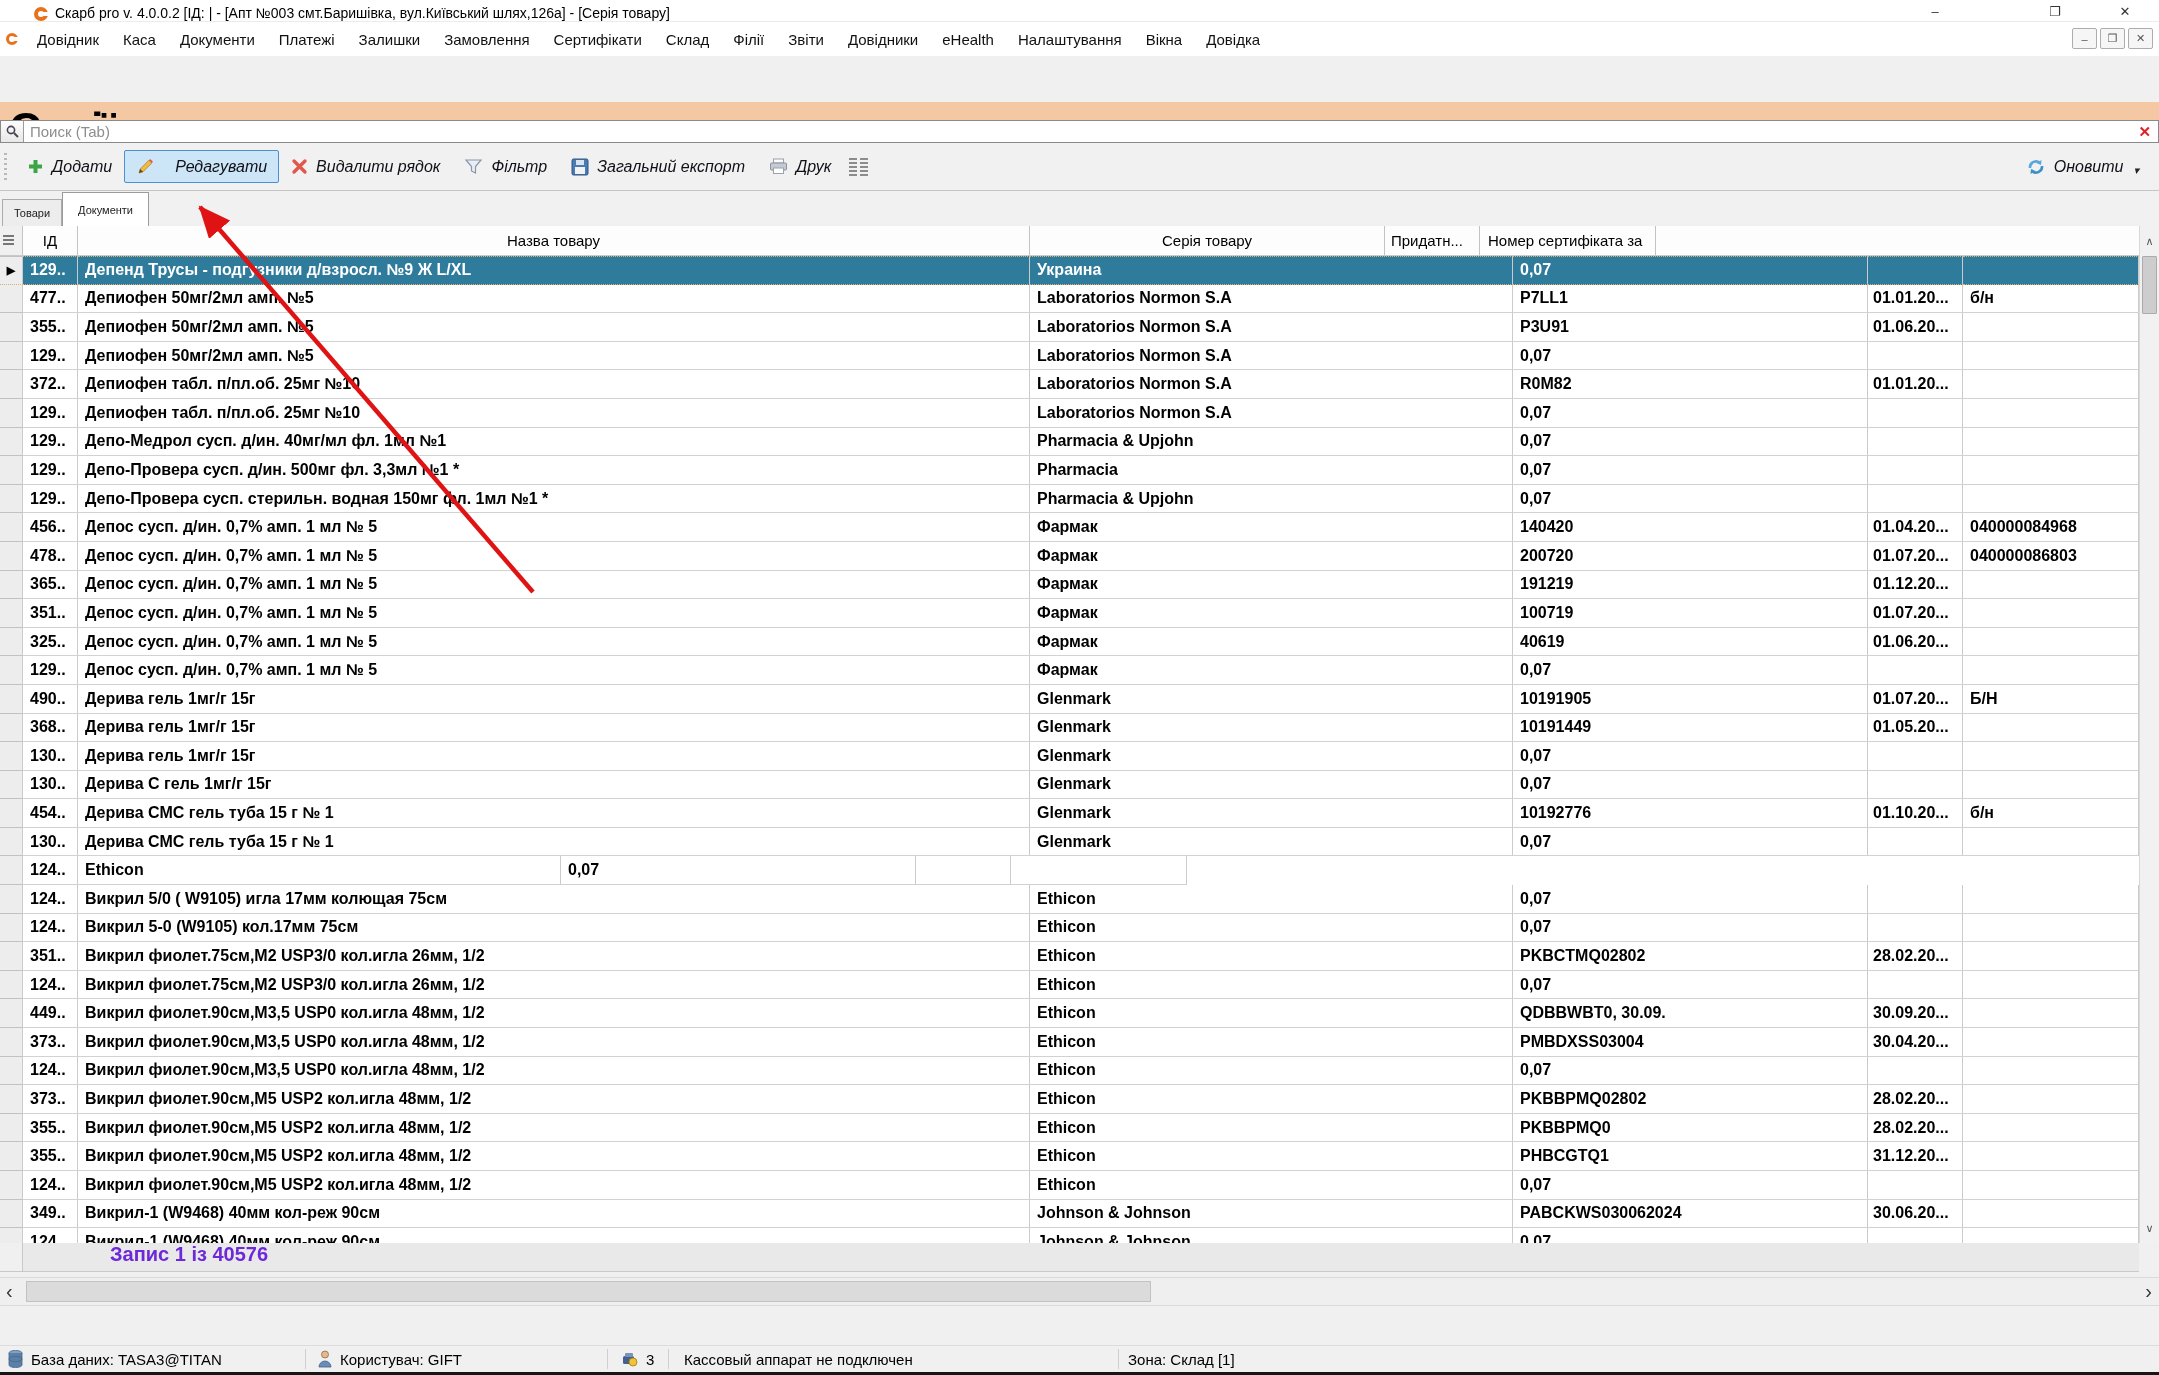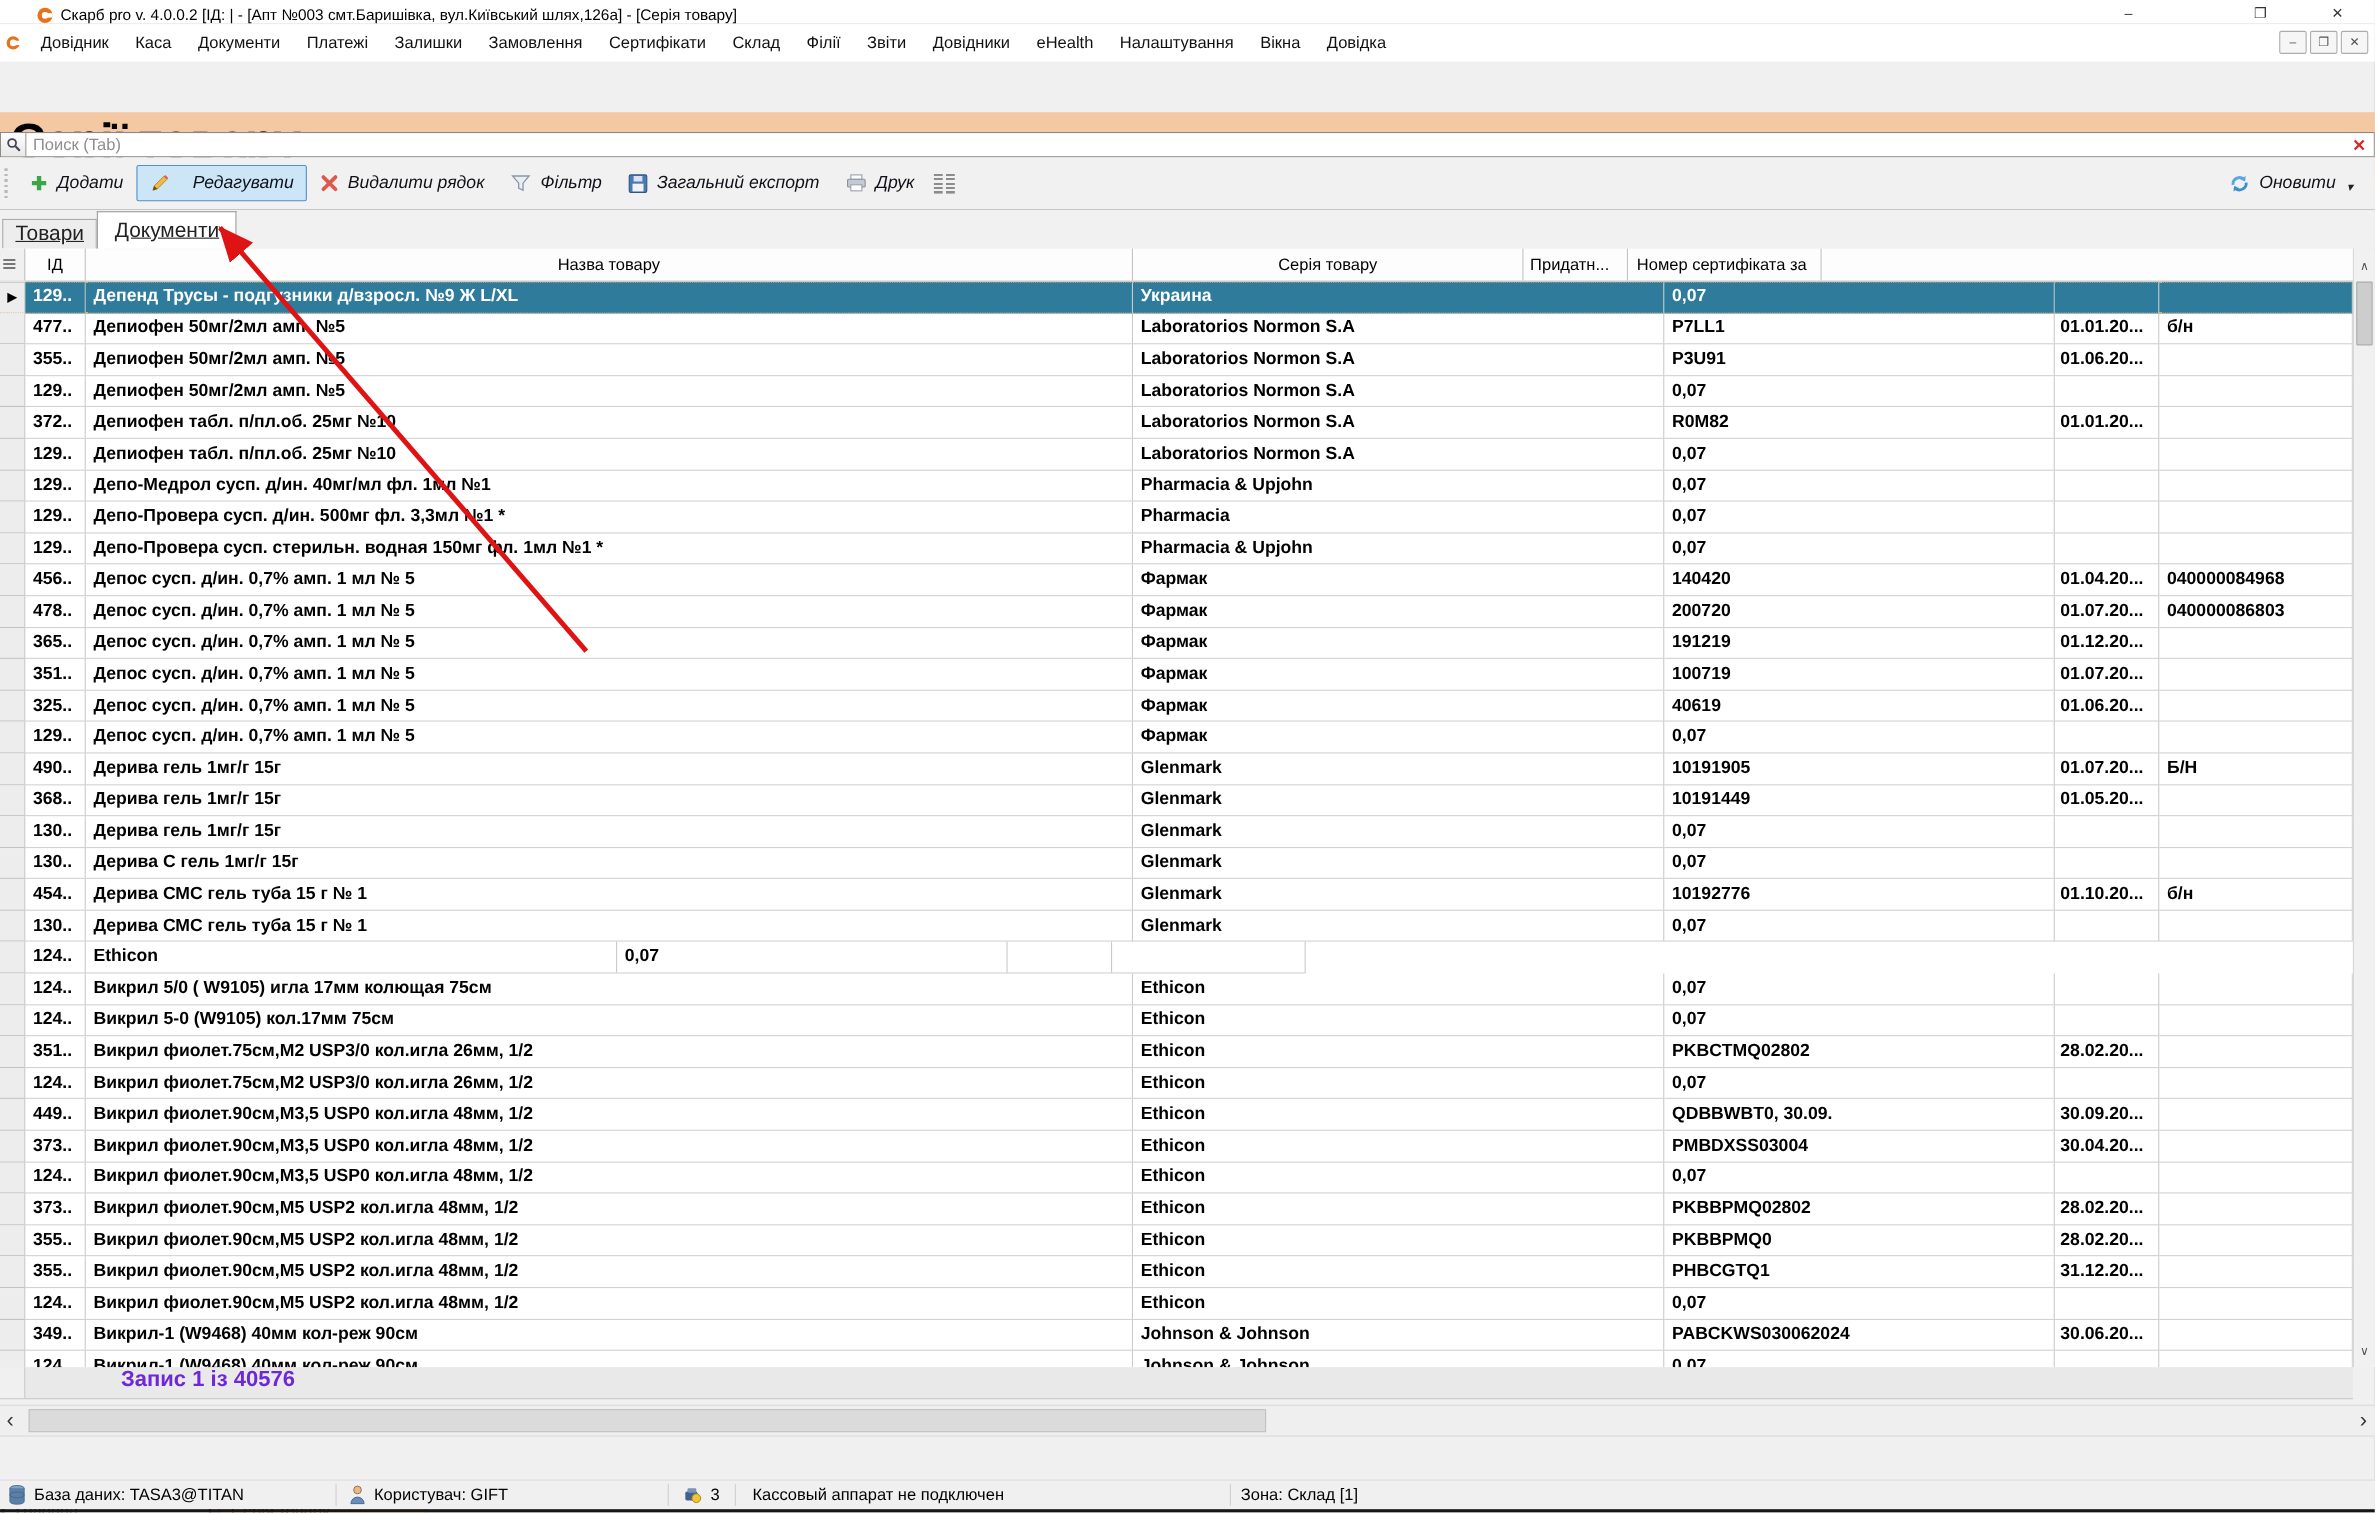--- a/index.html
+++ b/index.html
@@ -38,21 +38,21 @@
   .grip { width:3px; height:28px; margin:0 8px 0 4px; background:repeating-linear-gradient(#B9B9B9 0 2px, transparent 2px 5px); }
   .tbtn { display:flex; align-items:center; gap:8px; padding:6px 11px; border:1px solid transparent; border-radius:2px; white-space:nowrap;font-style:italic; }
   .tbtn.active { background:var(--toolbar-active-bg,#CDE6F7); border-color:var(--toolbar-active-border,#4D90D0);gap:20px; }
   .tbtn-refresh { margin-left:auto; margin-right:8px; }
   .caret { font-size:11px; color:#222; margin-left:2px; margin-top:8px; }
   .cols-icon { display:flex; gap:3px; margin-left:6px; }
   .cols-icon i { display:block; width:8px; height:18px; background:repeating-linear-gradient(#8C8C8C 0 2px, transparent 2px 4px); }
 
   
   .view-tabs { position:absolute; top:191px; left:0; right:0; height:35px; background:#F1F1F1; display:flex; align-items:flex-end; padding-left:2px; }
-  .vtab { height:27px; display:flex; align-items:center; padding:0 11px; font-size:19px; background:#EDEDED; border:1px solid #ABABAB; border-bottom:none; color:#222;text-decoration:underline; }
+  .vtab { height:27px; display:flex; align-items:center; padding:0 11px; font-size:11px; background:#EDEDED; border:1px solid #ABABAB; border-bottom:none; color:#222; }
   .vtab.active { height:34px; background:#FFF; border:1px solid #9B9B9B; border-bottom:none; padding:0 15px; position:relative; z-index:3; }
 
   
   .thead { position:absolute; top:226px; left:0; width:2139px; height:30px; background:#FDFDFD; display:flex; font-size:15px; color:#000; border-bottom:1px solid #C9C9C9; }
   .th { border-right:1px solid #C3C3C3; display:flex; align-items:center; justify-content:center; white-space:nowrap; overflow:hidden; }
   .th-sel { width:23px; background:#F0F0F0; justify-content:flex-start; padding-left:3px; }
   .list-glyph { width:11px; height:12px; background:repeating-linear-gradient(#777 0 2px, transparent 2px 4px); }
   .th-c0 { width:55px; } .th-c1 { width:952px; } .th-c2 { width:483px; } .th-c3 { width:355px; }
   .th-c4 { width:95px; justify-content:flex-start; padding-left:6px; }
   .th-c5 { width:176px; justify-content:flex-start; padding-left:8px; }

